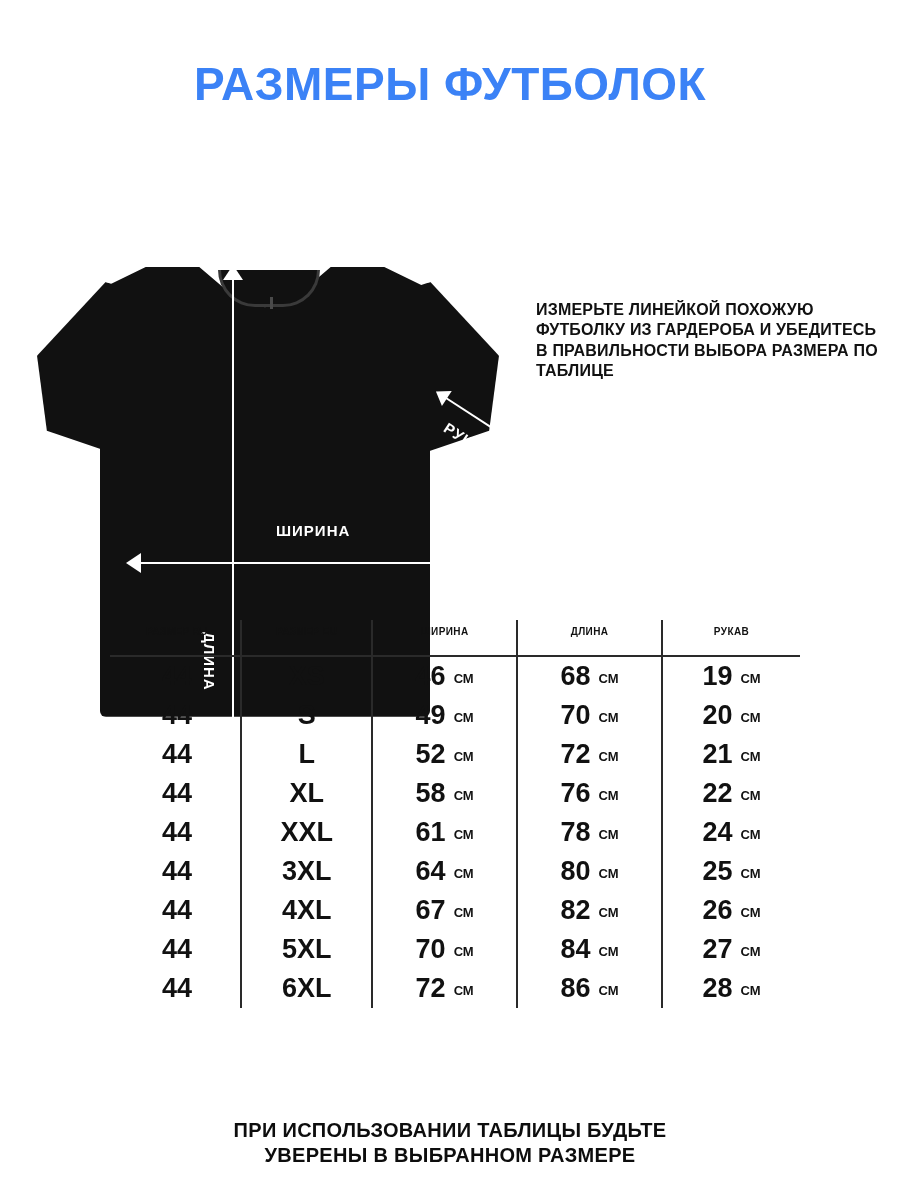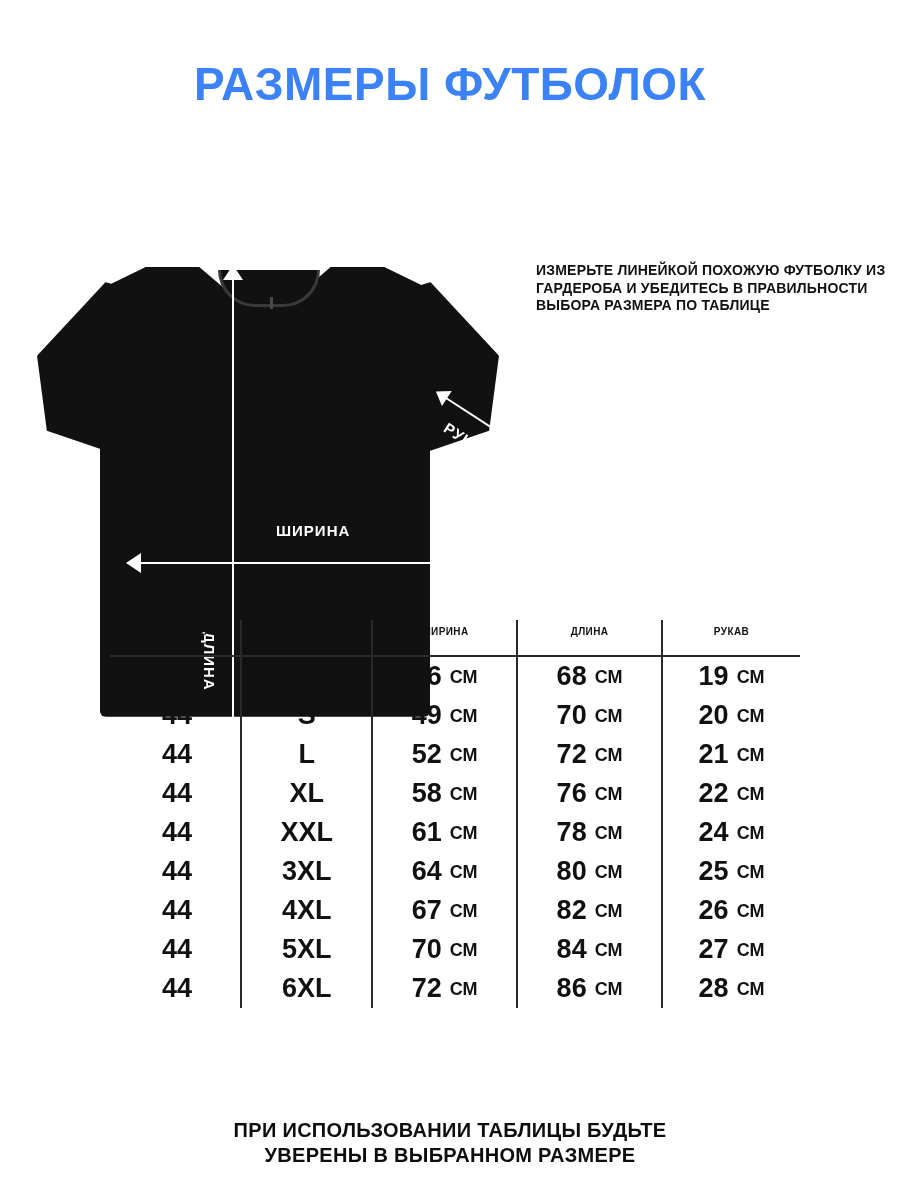--- a/index.html
+++ b/index.html
@@ -212,26 +212,27 @@
 
   
   .notes {
     position: absolute;
     left: 536px;
     top: 120px;
     width: 350px;
     color: #111111;
   }
   .note-block {
-    font-size: 14px;
+    font-size: 16px;
     font-weight: bold;
     line-height: 1.28;
     letter-spacing: 0.2px;
     margin-bottom: 26px;
     white-space: pre-line;
+    margin-top: 38px;
   }
   .note-small {
     font-size: 15.5px;
     font-weight: bold;
     line-height: 1.3;
     letter-spacing: 0.2px;
     white-space: pre-line;
   }
 
   
@@ -255,21 +256,21 @@
   }
   td {
     text-align: center;
     padding: 4px 0;
     font-weight: bold;
     font-size: 27px;
     color: #111;
     white-space: nowrap;
   }
   td .unit {
-    font-size: 18px;
+    font-size: 13px;
     font-weight: bold;
     margin-left: 8px;
     vertical-align: 2px;
   }
   
   th + th, td + td {
     border-left: 2px solid #2a2a2a;
   }
   thead tr {
     border-bottom: 2px solid #2a2a2a;

